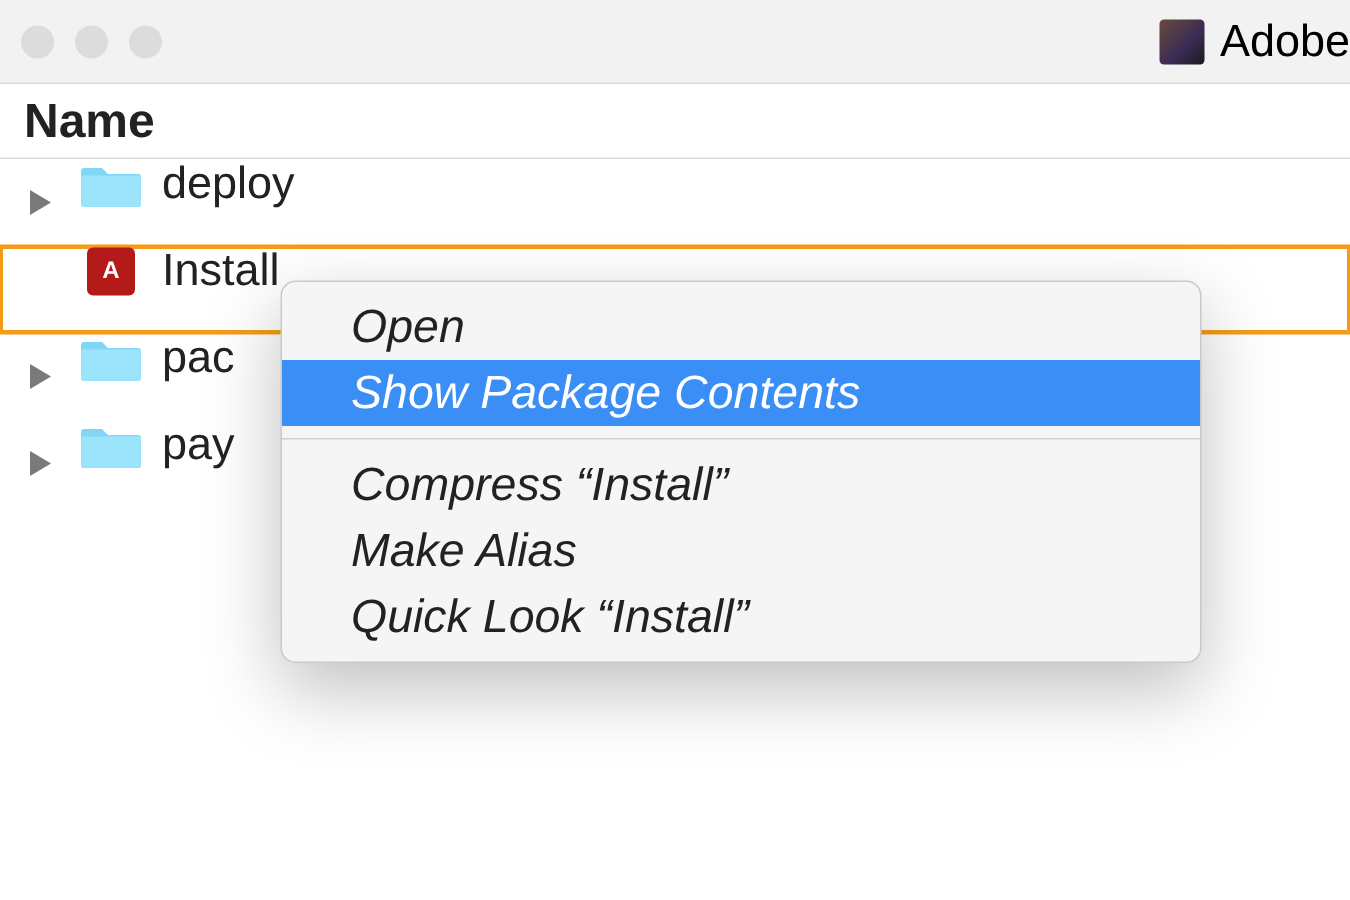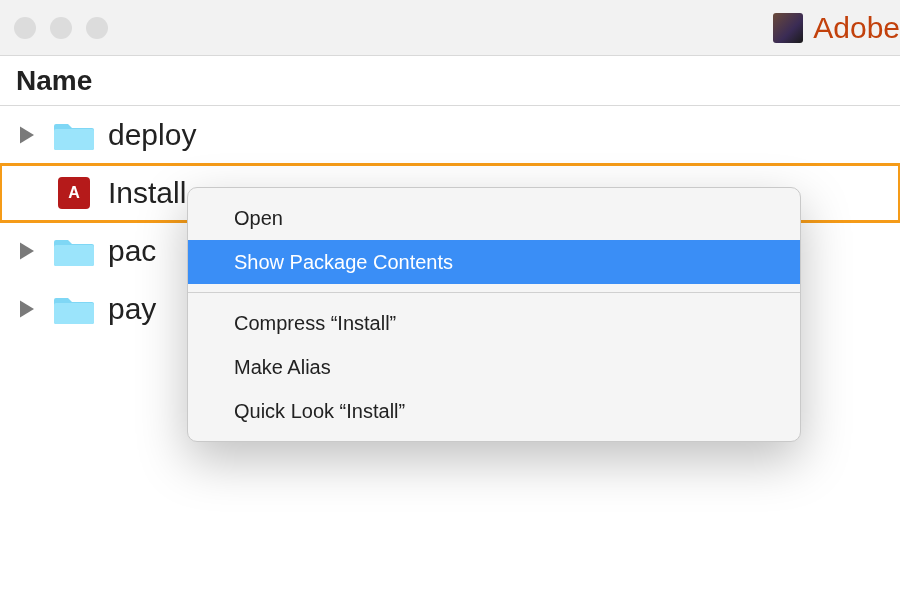--- a/index.html
+++ b/index.html
@@ -42,43 +42,42 @@
       gap: 10px;
       padding-right: 0;
     }
     .title-icon {
       width: 30px; height: 30px;
       background: linear-gradient(135deg,#6a4a3a,#3a2b55 60%,#1a1a1a);
       border-radius: 3px;
     }
     .title-text {
       font-size: 30px;
-      color: #c2410c;
+      color: #000000;
       font-weight: 400;
       white-space: nowrap;
     }
     
     .column-header {
       height: 50px;
       border-bottom: 1px solid #d9d9d9;
       display: flex;
       align-items: center;
       padding-left: 16px;
     }
     .column-header-label {
-      font-size: 28px;
+      font-size: 32px;
       font-weight: 600;
       color: #222;
     }
     
     .file-list { }
     .row {
       height: 58px;
       display: flex;
-      align-items: center;
       padding-left: 16px;
       font-size: 30px;
       color: #222;
       position: relative;
     }
     .row.selected {
       outline: 3px solid #f59b18;
       outline-offset: -2px;
       background: #fff;
     }
@@ -113,22 +112,23 @@
     .context-menu {
       position: absolute;
       left: 187px;
       top: 187px;
       width: 614px;
       background: #f5f5f5;
       border: 1px solid #c9c9c9;
       border-radius: 10px;
       box-shadow: 0 18px 50px rgba(0,0,0,0.25);
       padding: 8px 0;
-      font-size: 20px;
+      font-size: 31px;
       color: #222;
+      font-style: italic;
     }
     .menu-item {
       height: 44px;
       padding: 0 46px;
       display: flex;
       align-items: center;
       position: relative;
       white-space: nowrap;
     }
     .menu-item.highlight {

